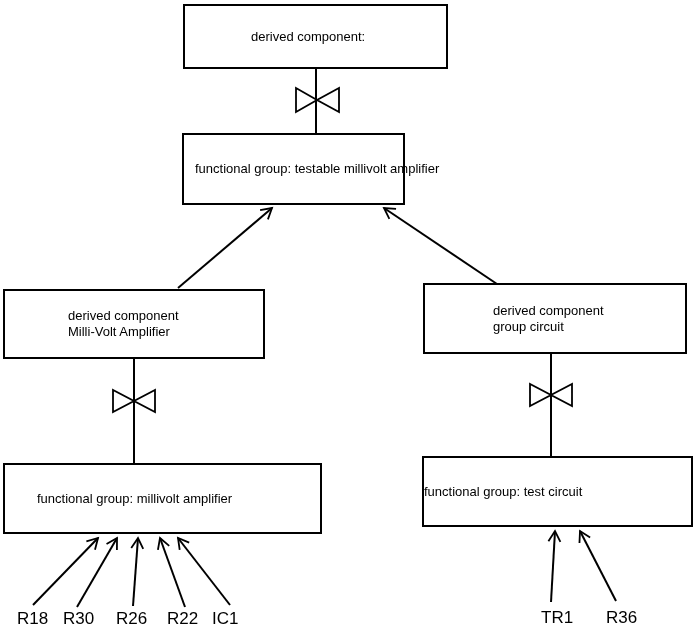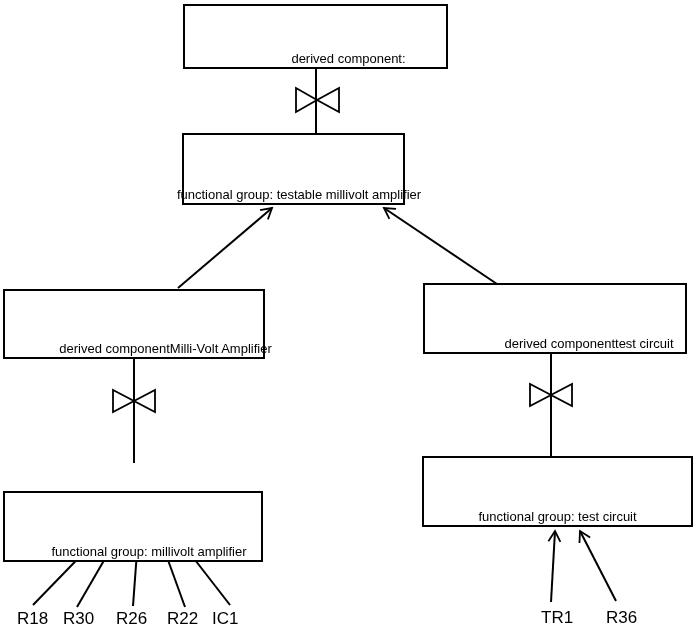--- a/index.html
+++ b/index.html
@@ -15,26 +15,25 @@
     background: #ffffff;
     overflow: hidden;
     color: #000000;
   }
   .node {
     position: absolute;
     box-sizing: border-box;
     border: 2px solid #000000;
     background: #ffffff;
     display: flex;
-    flex-direction: row;
+    flex-direction: column;
     justify-content: center;
     font-size: 13px;
     line-height: 16px;
     color: #000000;
-    align-items: flex-end;
   }
   .node .txt { white-space: nowrap; }
   .leaf-label {
     position: absolute;
     font-size: 17px;
     line-height: 15px;
     color: #000000;
     white-space: nowrap;
   }
   #connectors {
@@ -87,24 +86,24 @@
     <div class="txt">functional group: testable millivolt amplifier</div>
   </div>
 
   <div class="node" style="left:3px; top:289px; width:262px; height:70px; padding-left:63px;">
     <div class="txt">derived component</div>
     <div class="txt">Milli-Volt Amplifier</div>
   </div>
 
   <div class="node" style="left:423px; top:283px; width:264px; height:71px; padding-left:68px;">
     <div class="txt">derived component</div>
-    <div class="txt">test circuit</div>
+    <div class="txt">group circuit</div>
   </div>
 
-  <div class="node" style="left:3px; top:463px; width:260px; height:71px; padding-left:32px;margin-top:28px;">
+  <div class="node" style="left:3px; top:463px; width:319px; height:71px; padding-left:32px;">
     <div class="txt">functional group: millivolt amplifier</div>
   </div>
 
   <div class="node" style="left:422px; top:456px; width:271px; height:71px; ">
     <div class="txt">functional group: test circuit</div>
   </div>
 
   <div class="leaf-label" style="left:17px; top:611px;">R18</div>
   <div class="leaf-label" style="left:63px; top:611px;">R30</div>
   <div class="leaf-label" style="left:116px; top:611px;text-align:center;">R26</div>

